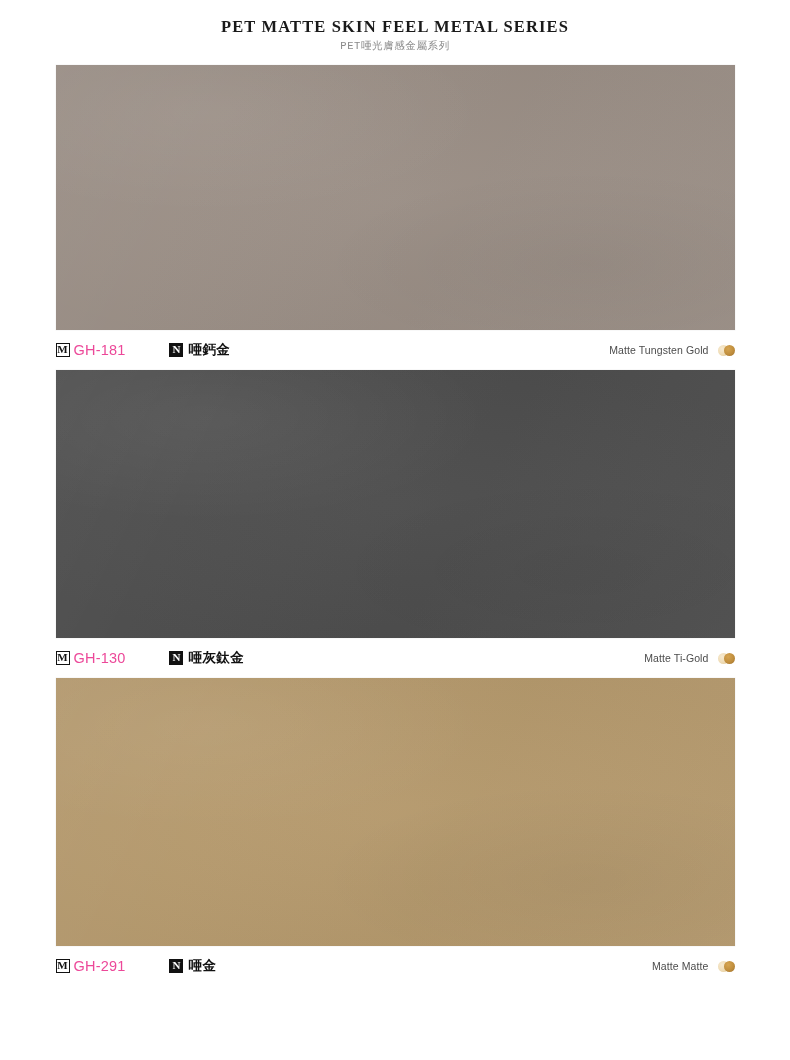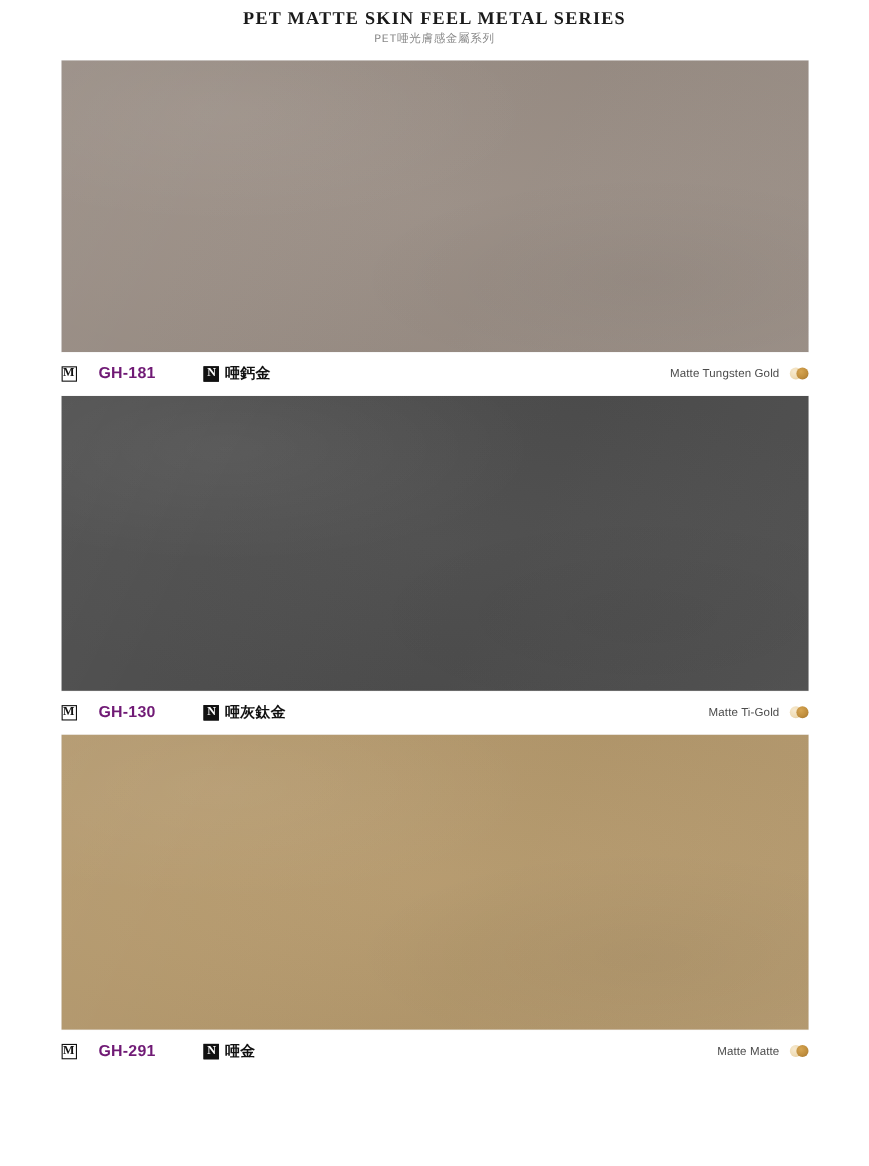--- a/index.html
+++ b/index.html
@@ -5,21 +5,21 @@
   html,body{margin:0;padding:0;}
   body{
     width:790px;height:1060px;background:#ffffff;
     font-family:"Liberation Sans",sans-serif;
     -webkit-font-smoothing:antialiased;
     overflow:hidden;position:relative;
   }
   .page{width:790px;height:1060px;position:relative;box-sizing:border-box;}
 
   
-  .header{padding-top:8px;text-align:center;}
+  .header{padding-top:18px;text-align:center;}
   .title{
     font-family:"Liberation Serif",serif;
     font-size:16.5px;font-weight:700;color:#1a1a1a;
     letter-spacing:1.15px;line-height:1.1;
     white-space:nowrap;
   }
   .subtitle{
     margin-top:5px;
     font-family:Liberation Mono, monospace;
     font-size:10.5px;color:#8a8a8a;letter-spacing:.6px;
@@ -68,35 +68,35 @@
     width:14px;height:14px;
     font-family:"Liberation Serif",serif;
     font-size:11px;font-weight:700;line-height:1;
     box-sizing:border-box;
     flex:0 0 auto;
   }
   .badge-m{border:1.4px solid #111;color:#111;background:#fff;}
   .badge-n{background:#111;color:#fff;border:1.4px solid #111;}
 
   .code{
-    margin-left:20px;
-    font-size:14.5px;font-weight:700;color:#701a75;
+    margin-left:4px;
+    font-size:14.5px;font-weight:400;color:#ec4899;
     letter-spacing:.2px;white-space:nowrap;
   }
   .cn-wrap{display:flex;align-items:center;margin-left:44px;}
   .cn-name{
     margin-left:5px;
     font-family:"DejaVu Sans",sans-serif;
     font-size:13.5px;font-weight:700;color:#111;
     letter-spacing:.4px;white-space:nowrap;
   }
 
   .right-group{
     margin-left:auto;
-    display:flex;align-items:center;
+    display:flex;align-items:flex-end;
   }
   .en-name{
     font-size:10.5px;color:#4c4c4c;letter-spacing:.1px;white-space:nowrap;
   }
   .gold-dot{
     position:relative;width:17px;height:11px;margin-left:9px;flex:0 0 auto;
   }
   .gold-dot .c{position:absolute;top:0;width:11px;height:11px;border-radius:50%;}
   .gold-dot .c1{left:0;background:radial-gradient(circle at 38% 34%, #f7ead0 0%, #efdcb6 55%, #e2c894 100%);}
   .gold-dot .c2{right:0;background:radial-gradient(circle at 38% 34%, #d6a552 0%, #c08e3d 55%, #9d6f2c 100%);}

